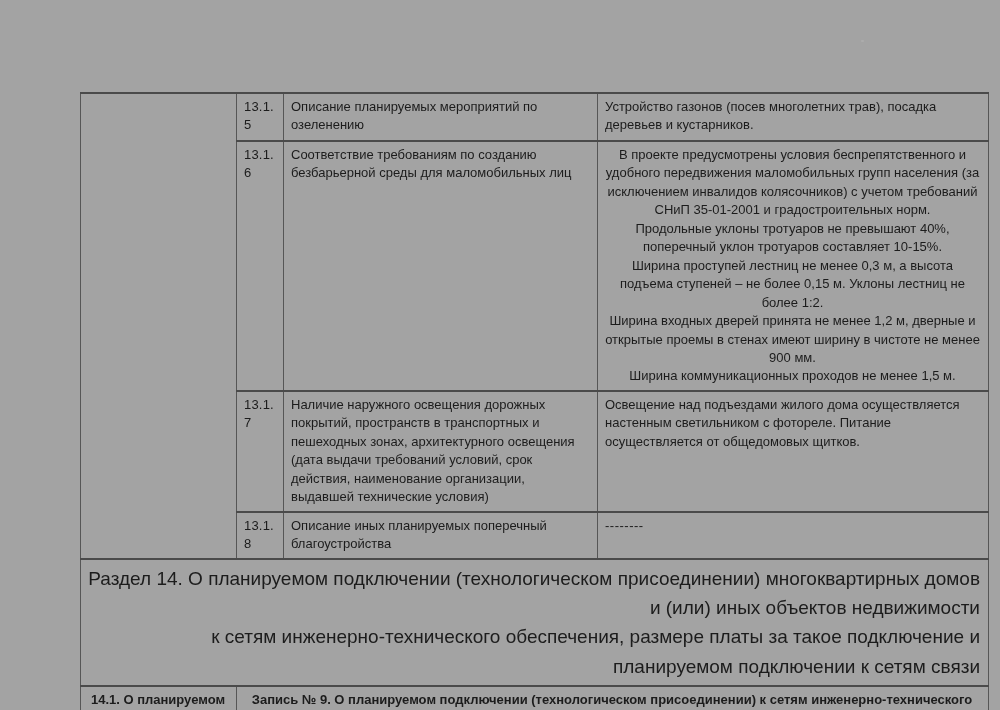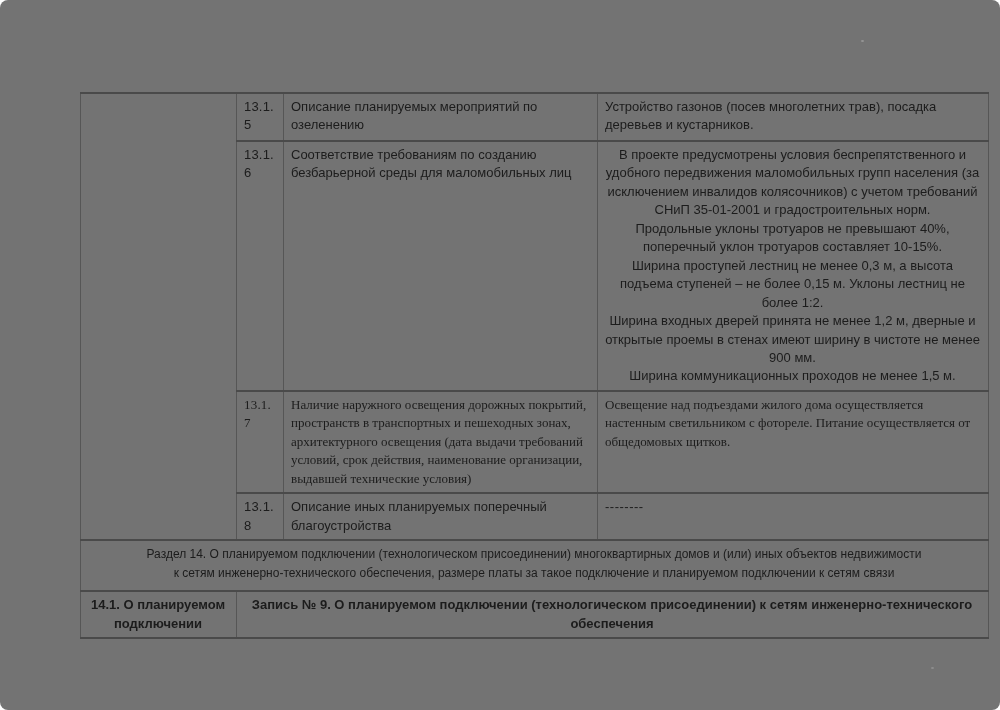--- a/index.html
+++ b/index.html
@@ -11,22 +11,21 @@
     width: 1000px;
     height: 710px;
     position: relative;
     font-family: "Liberation Sans", "DejaVu Sans", sans-serif;
     color: #1c1c1c;
     overflow: hidden;
   }
   .scan-page {
     position: absolute;
     inset: 0;
-    background: #737373;
-    border-radius: 8px;
+    background: #a3a3a3;
   }
   table.doc-table {
     position: absolute;
     left: 80px;
     top: 92px;
     width: 908px;
     border-collapse: collapse;
     table-layout: fixed;
     font-size: 13px;
     line-height: 1.42;
@@ -47,29 +46,29 @@
   }
   td.cell-spacer {
     padding: 0;
   }
   .preline {
     white-space: pre-line;
     text-align: center;
   }
   tr.r-13-1-5 { height: 48px; }
   tr.r-13-1-6 { height: 247px; }
-  tr.r-13-1-7 { height: 91px; font-family: Liberation Serif, serif; }
+  tr.r-13-1-7 { height: 91px; }
   tr.r-13-1-8 { height: 45px; }
   tr.r-section { height: 51px; }
   tr.r-14-1   { height: 44px; font-weight: bold; }
   td.cell-section {
-    text-align: center;
+    text-align: right;
     vertical-align: middle;
     padding: 3px 6px;
-    font-size: 12px;
+    font-size: 19px;
     line-height: 1.55;
   }
   td.cell-value-dash {
     letter-spacing: 0.5px;
   }
   
   .speck {
     position: absolute;
     background: #b9b9b9;
     border-radius: 50%;

